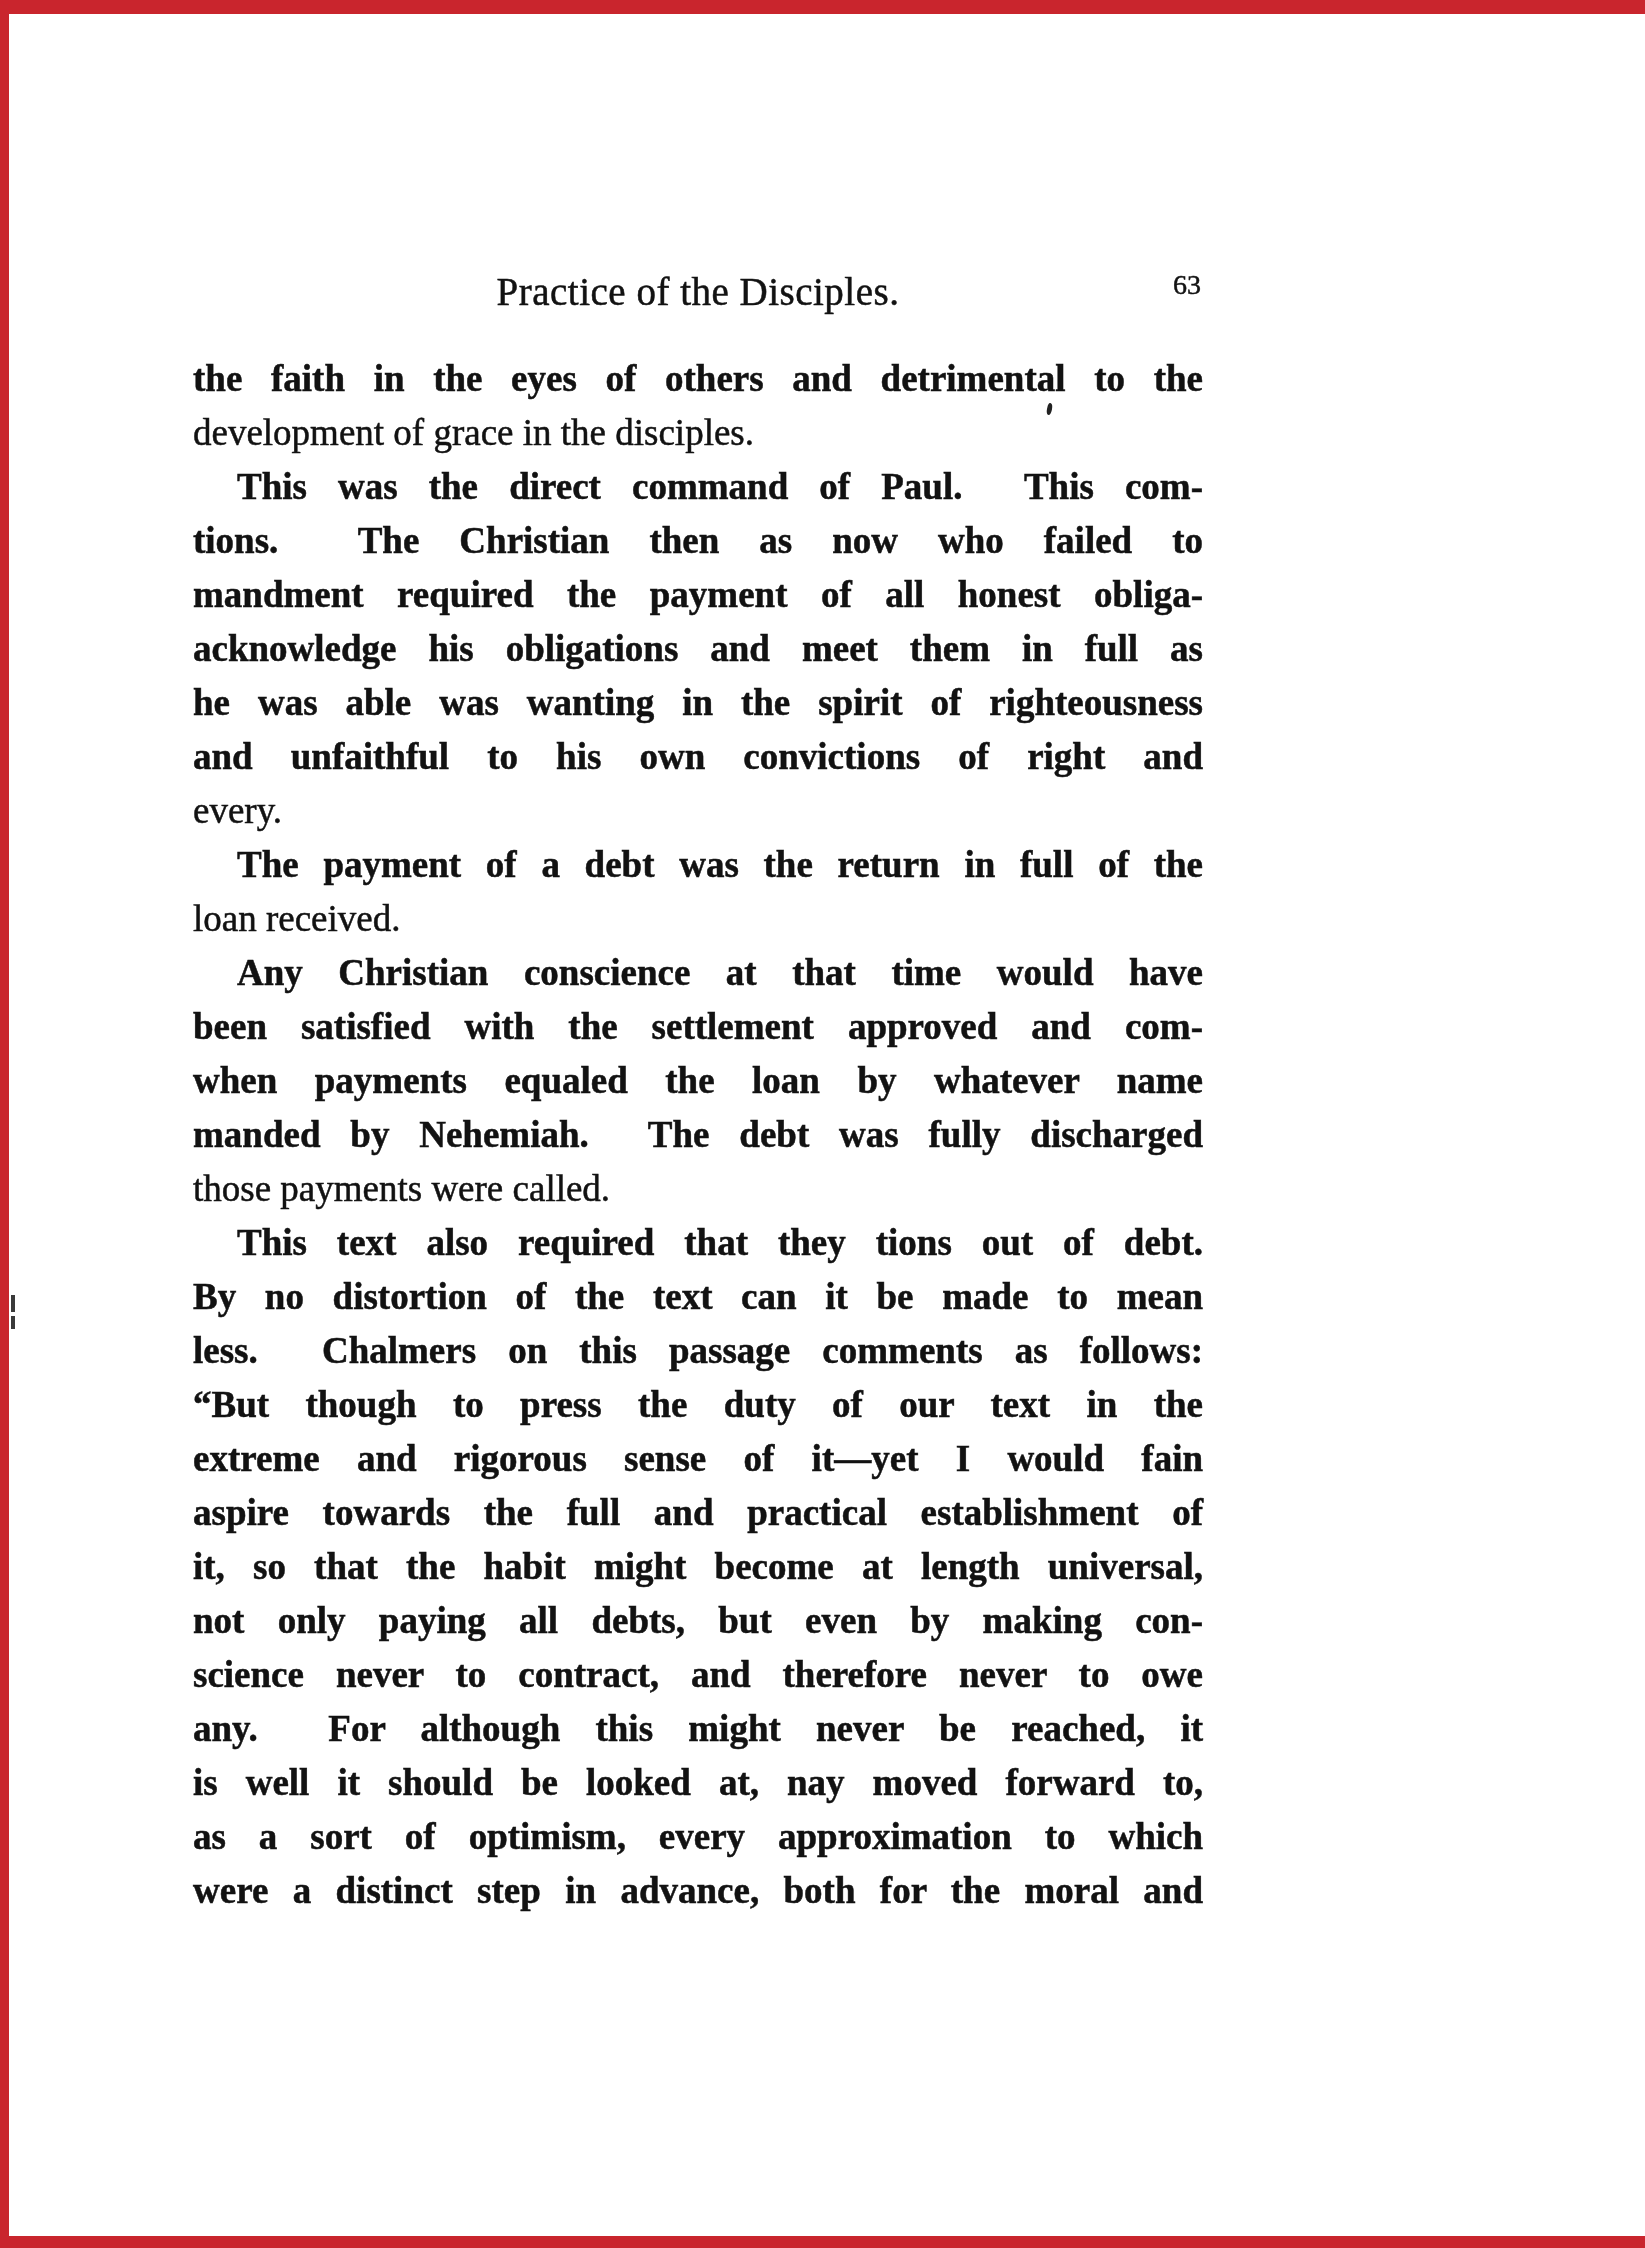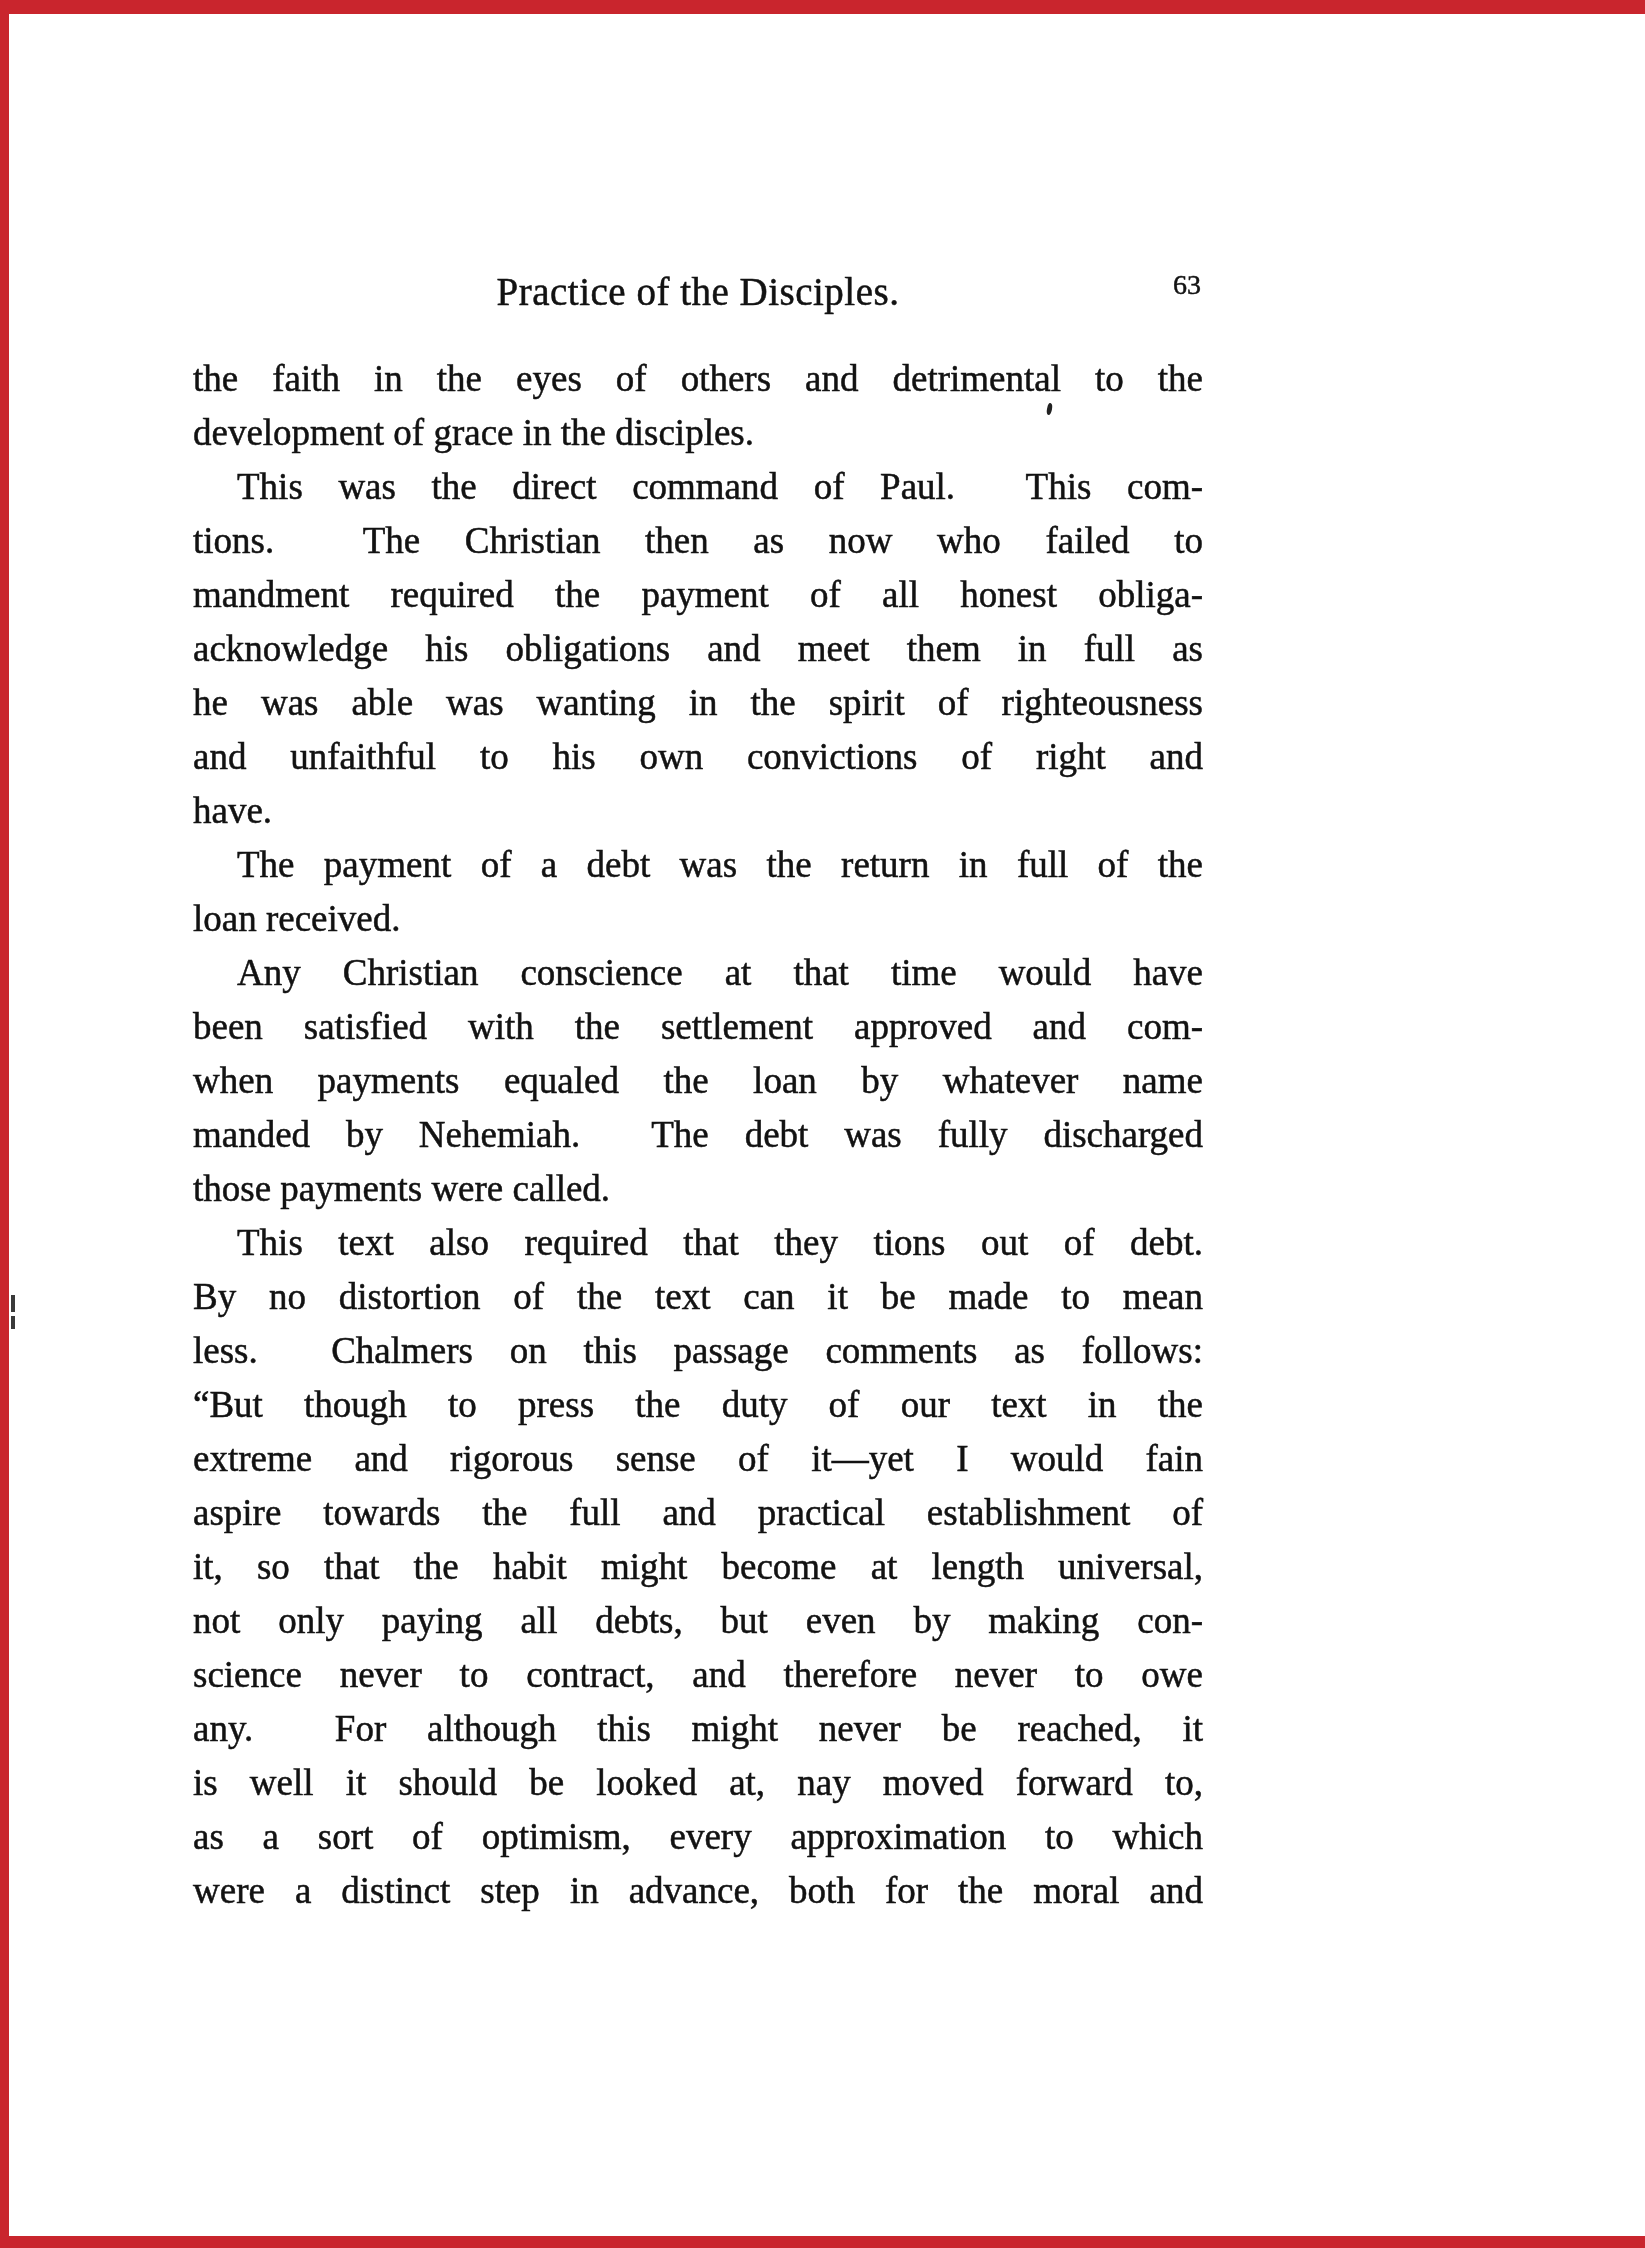--- a/index.html
+++ b/index.html
@@ -62,20 +62,21 @@
     font-size: 37px;
     -webkit-text-stroke: 0.5px currentColor;
   }
   .line {
     height: 54px;
     line-height: 54px;
   }
   .line.just {
     text-align: justify;
     text-align-last: justify;
+    font-weight: bold;
   }
   .line.indent {
     text-indent: 44px;
   }
 
   
   .speck {
     position: absolute;
     background: #3a3a3a;
   }
@@ -104,21 +105,21 @@
 
   <div class="body-text">
       <div class="line just">the faith in the eyes of others and detrimental to the</div>
       <div class="line">development of grace in the disciples.</div>
       <div class="line just indent">This was the direct command of Paul.&nbsp; This com-</div>
       <div class="line just">tions.&nbsp; The Christian then as now who failed to</div>
       <div class="line just">mandment required the payment of all honest obliga-</div>
       <div class="line just">acknowledge his obligations and meet them in full as</div>
       <div class="line just">he was able was wanting in the spirit of righteousness</div>
       <div class="line just">and unfaithful to his own convictions of right and</div>
-      <div class="line">have.</div>
+      <div class="line">every.</div>
       <div class="line just indent">The payment of a debt was the return in full of the</div>
       <div class="line">loan received.</div>
       <div class="line just indent">Any Christian conscience at that time would have</div>
       <div class="line just">been satisfied with the settlement approved and com-</div>
       <div class="line just">when payments equaled the loan by whatever name</div>
       <div class="line just">manded by Nehemiah.&nbsp; The debt was fully discharged</div>
       <div class="line">those payments were called.</div>
       <div class="line just indent">This text also required that they tions out of debt.</div>
       <div class="line just">By no distortion of the text can it be made to mean</div>
       <div class="line just">less.&nbsp; Chalmers on this passage comments as follows:</div>

